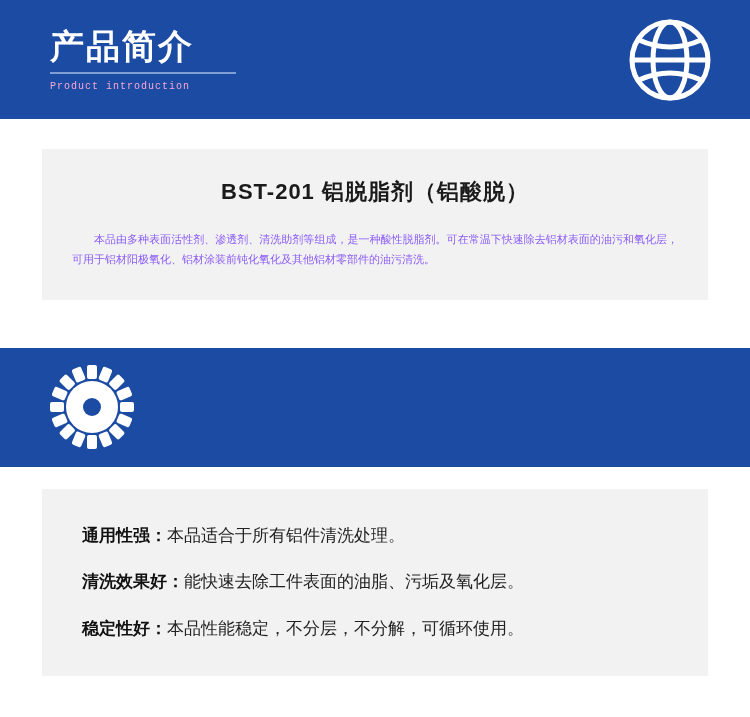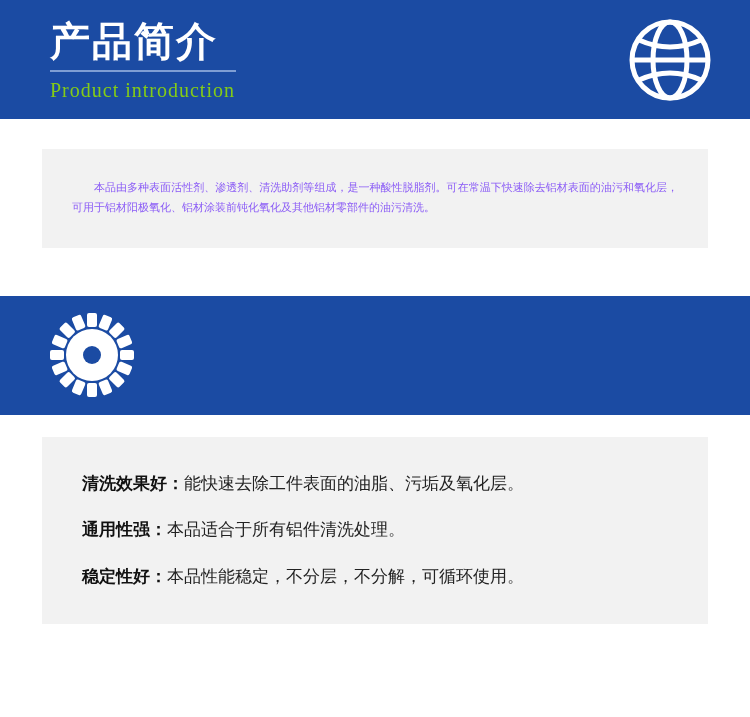--- a/index.html
+++ b/index.html
@@ -31,37 +31,37 @@
     justify-content: space-between;
     padding: 0 38px 0 50px;
   }
   .banner-text {
     display: flex;
     flex-direction: column;
     align-items: flex-start;
   }
   .banner-title {
     color: #ffffff;
-    font-size: 40px;
+    font-size: 34px;
     font-weight: bold;
     letter-spacing: 2px;
     line-height: 1.15;
     padding-bottom: 6px;
   }
   .banner-rule {
     width: 186px;
     height: 2px;
     background: #7f9ed4;
     margin-bottom: 7px;
   }
   .banner-sub {
-    color: #84cc16;
-    font-size: 20px;
+    color: #f9a8d4;
+    font-size: 10px;
     letter-spacing: 1px;
-    font-family: Liberation Serif, serif;
+    font-family: Liberation Mono, monospace;
   }
 
   .banner-icon {
     width: 84px;
     height: 84px;
     flex: 0 0 auto;
     display: flex;
     align-items: center;
     justify-content: center;
   }
@@ -136,20 +136,21 @@
         <ellipse cx="42" cy="42" rx="17" ry="38" fill="none" stroke="#ffffff" stroke-width="5"></ellipse>
         <line x1="4" y1="42" x2="80" y2="42" stroke="#ffffff" stroke-width="5"></line>
         <path d="M11 22 Q42 36 73 22" fill="none" stroke="#ffffff" stroke-width="5"></path>
         <path d="M11 62 Q42 48 73 62" fill="none" stroke="#ffffff" stroke-width="5"></path>
       </svg>
     </div>
   </div>
 
   <div class="card-wrap">
     <div class="card">
+      <div class="product-title">BST-201 铝脱脂剂（铝酸脱）</div>
       <div class="product-desc">本品由多种表面活性剂、渗透剂、清洗助剂等组成，是一种酸性脱脂剂。可在常温下快速除去铝材表面的油污和氧化层，可用于铝材阳极氧化、铝材涂装前钝化氧化及其他铝材零部件的油污清洗。</div>
     </div>
   </div>
 
   <div class="spacer-48"></div>
 
   <div class="banner" style="height:119px;">
     <div class="banner-icon">
       <svg width="84" height="84" viewBox="0 0 84 84" aria-hidden="true">
         <g fill="#ffffff">
@@ -177,25 +178,25 @@
       </svg>
     </div>
   </div>
 
   <div class="spacer-22"></div>
 
   <div class="card-wrap" style="padding-top:0;">
     <div class="feature-card">
 
       <div class="feature-row">
+        <span class="feature-key">通用性强：</span><span class="feature-val">本品适合于所有铝件清洗处理。</span>
+      </div>
+
+      <div class="feature-row">
         <span class="feature-key">清洗效果好：</span><span class="feature-val">能快速去除工件表面的油脂、污垢及氧化层。</span>
-      </div>
-
-      <div class="feature-row">
-        <span class="feature-key">通用性强：</span><span class="feature-val">本品适合于所有铝件清洗处理。</span>
       </div>
 
       <div class="feature-row">
         <span class="feature-key">稳定性好：</span><span class="feature-val">本品性能稳定，不分层，不分解，可循环使用。</span>
       </div>
 
     </div>
   </div>
 
 </div>

